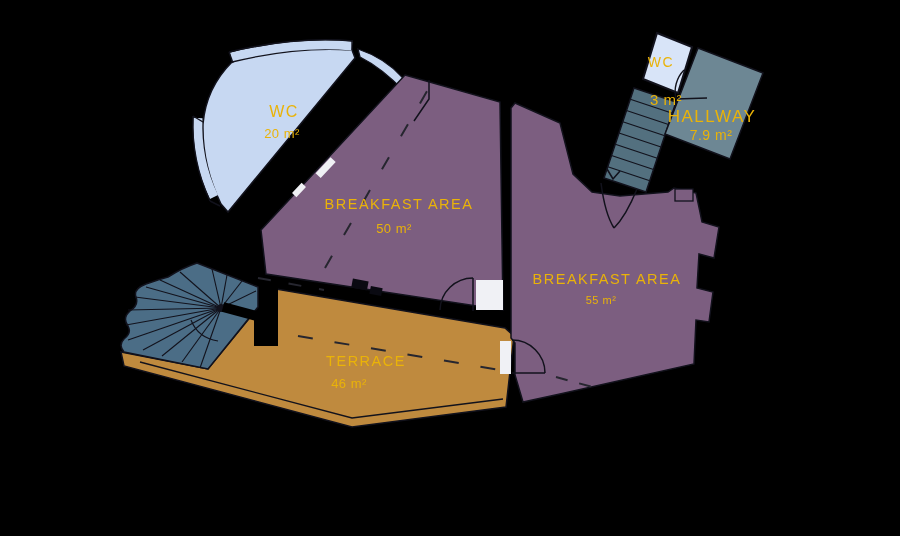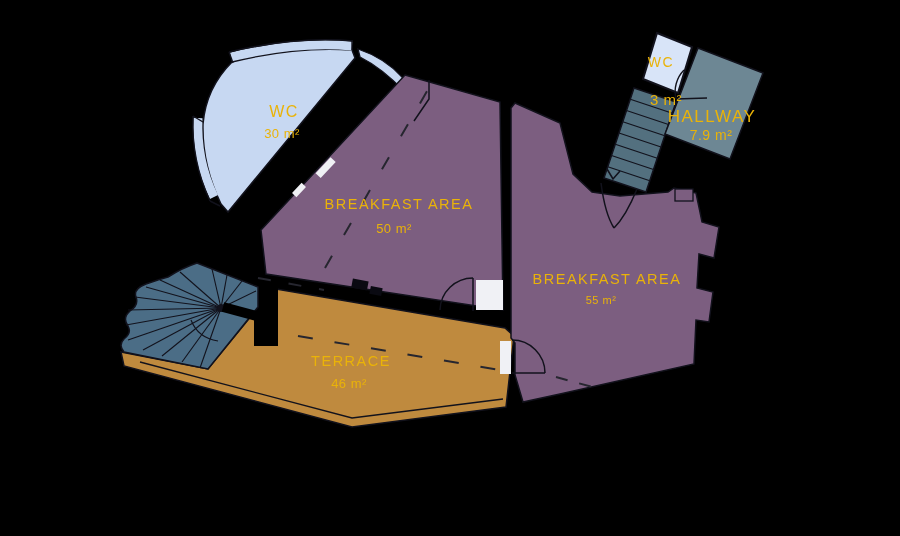--- a/index.html
+++ b/index.html
@@ -17,21 +17,21 @@
   .n-wc20{left:284px;top:112px;font-size:16px;}
   .a-wc20{left:282px;top:133px;font-size:13px;}
   .n-bf50{left:399px;top:204px;font-size:14.5px;}
   .a-bf50{left:394px;top:228px;font-size:13px;}
   .n-bf55{left:607px;top:279px;font-size:14.5px;}
   .a-bf55{left:601px;top:300px;font-size:11px;}
   .n-wc3{left:661px;top:62px;font-size:14px;}
   .a-wc3{left:666px;top:79px;font-size:15px;margin-top:20px;}
   .n-hall{left:712px;top:116px;font-size:17px;}
   .a-hall{left:711px;top:135px;font-size:14px;}
-  .n-ter{left:351px;top:361px;font-size:14.5px;}
+  .n-ter{left:366px;top:361px;font-size:14.5px;}
   .a-ter{left:349px;top:383px;font-size:13px;}
 </style>
 </head>
 <body>
 
 <div class="stage">
 <svg width="900" height="536" viewBox="0 0 900 536">
 
   <rect x="0" y="0" width="900" height="536" fill="#000000"></rect>
 
@@ -145,21 +145,21 @@
     <path d="M 657,33 L 692,47 L 678,93 L 643,79 Z" stroke="#12121c" stroke-width="2" fill="#d8e4f8"></path>
     <g fill="none" stroke="#12121c" stroke-width="1.4">
       <line x1="676" y1="99" x2="707" y2="98"></line>
       <path d="M 684,70 A 31,31 0 0 0 676,99"></path>
     </g>
   </g>
 
 </svg>
 
   <div class="lbl room-name n-wc20">WC</div>
-  <div class="lbl room-area a-wc20">30 m²</div>
+  <div class="lbl room-area a-wc20">20 m²</div>
 
   <div class="lbl room-name n-bf50">BREAKFAST AREA</div>
   <div class="lbl room-area a-bf50">50 m²</div>
 
   <div class="lbl room-name n-bf55">BREAKFAST AREA</div>
   <div class="lbl room-area a-bf55">55 m²</div>
 
   <div class="lbl room-name n-wc3">WC</div>
   <div class="lbl room-area a-wc3">3 m²</div>
 

